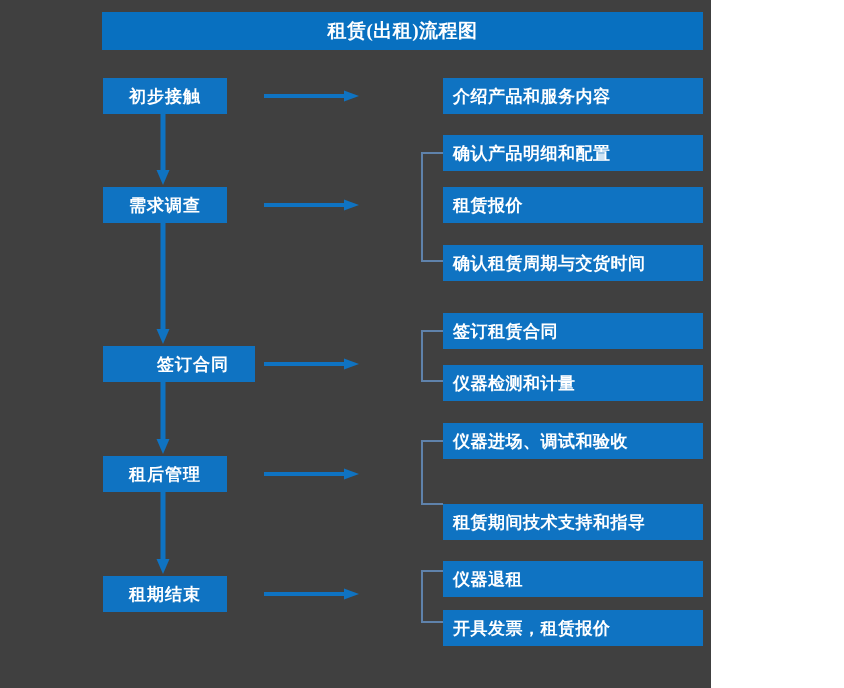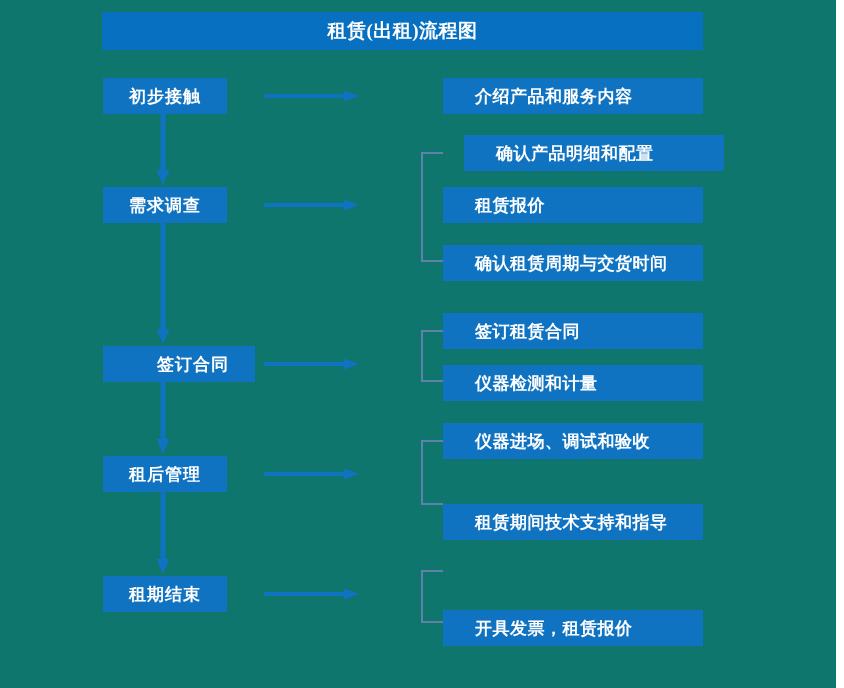--- a/index.html
+++ b/index.html
@@ -5,23 +5,23 @@
   html, body {
     margin: 0;
     padding: 0;
     background: #ffffff;
   }
   body {
     font-family: "Liberation Serif", "DejaVu Serif", serif;
   }
   #flowchart {
     position: relative;
-    width: 836px;
+    width: 711px;
     height: 688px;
-    background: #0f766e;
+    background: #404040;
     overflow: hidden;
   }
 
   
   .title-bar {
     position: absolute;
     left: 102px;
     top: 12px;
     width: 601px;
     height: 38px;
@@ -51,21 +51,21 @@
     left: 103px;
     justify-content: center;
     font-size: 17px;
     letter-spacing: 1px;
   }
   .node.detail {
     width: 260px;
     height: 36px;
     left: 443px;
     justify-content: flex-start;
-    padding-left: 32px;
+    padding-left: 10px;
     box-sizing: border-box;
     font-size: 17px;
     letter-spacing: 0.5px;
   }
 
   
   .arrow-h {
     position: absolute;
     height: 14px;
     pointer-events: none;
@@ -152,30 +152,31 @@
   <div class="bracket" style="left:421px; top:152px; height:110px;"></div>
 
   <div class="bracket" style="left:421px; top:330px; height:52px;"></div>
 
   <div class="bracket" style="left:421px; top:440px; height:65px;"></div>
 
   <div class="bracket" style="left:421px; top:570px; height:53px;"></div>
 
   <div class="node detail" style="top:78px;">介绍产品和服务内容</div>
 
-  <div class="node detail" style="top:135px;margin-left:21px;">确认产品明细和配置</div>
+  <div class="node detail" style="top:135px;">确认产品明细和配置</div>
 
   <div class="node detail" style="top:187px;">租赁报价</div>
 
   <div class="node detail" style="top:245px;">确认租赁周期与交货时间</div>
 
   <div class="node detail" style="top:313px;">签订租赁合同</div>
 
   <div class="node detail" style="top:365px;">仪器检测和计量</div>
 
   <div class="node detail" style="top:423px;">仪器进场、调试和验收</div>
 
   <div class="node detail" style="top:504px;font-family:Liberation Serif, serif;">租赁期间技术支持和指导</div>
 
+  <div class="node detail" style="top:561px;">仪器退租</div>
 
   <div class="node detail" style="top:610px;">开具发票，租赁报价</div>
 
 </div>
 
 </body></html>

